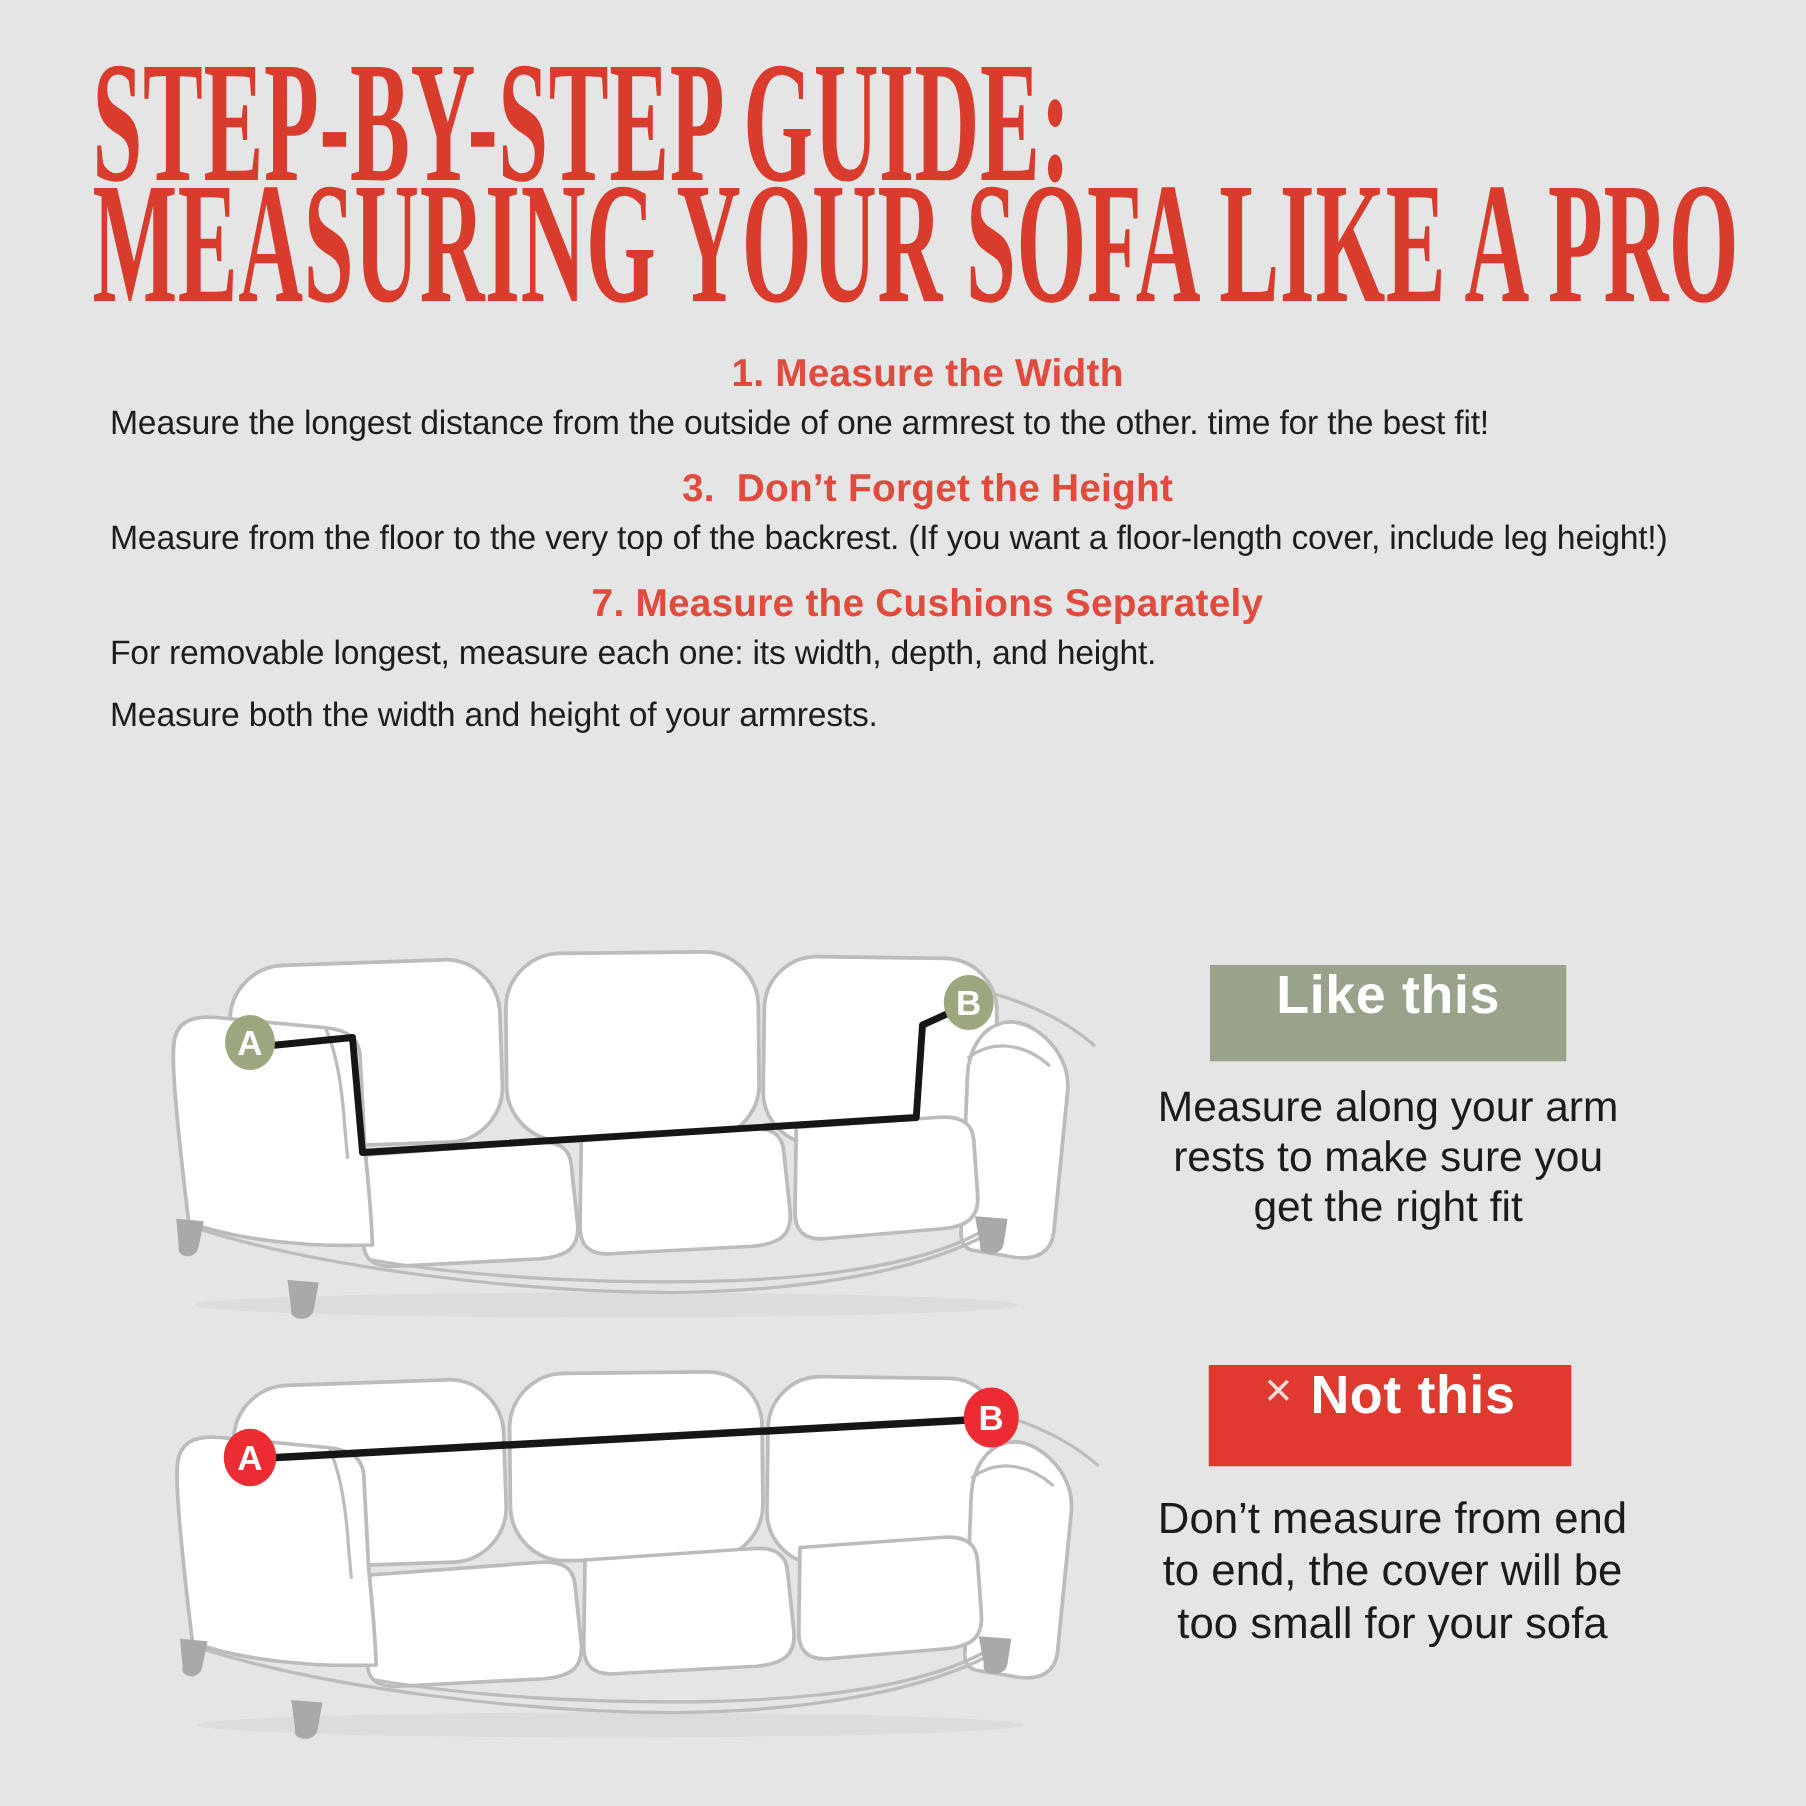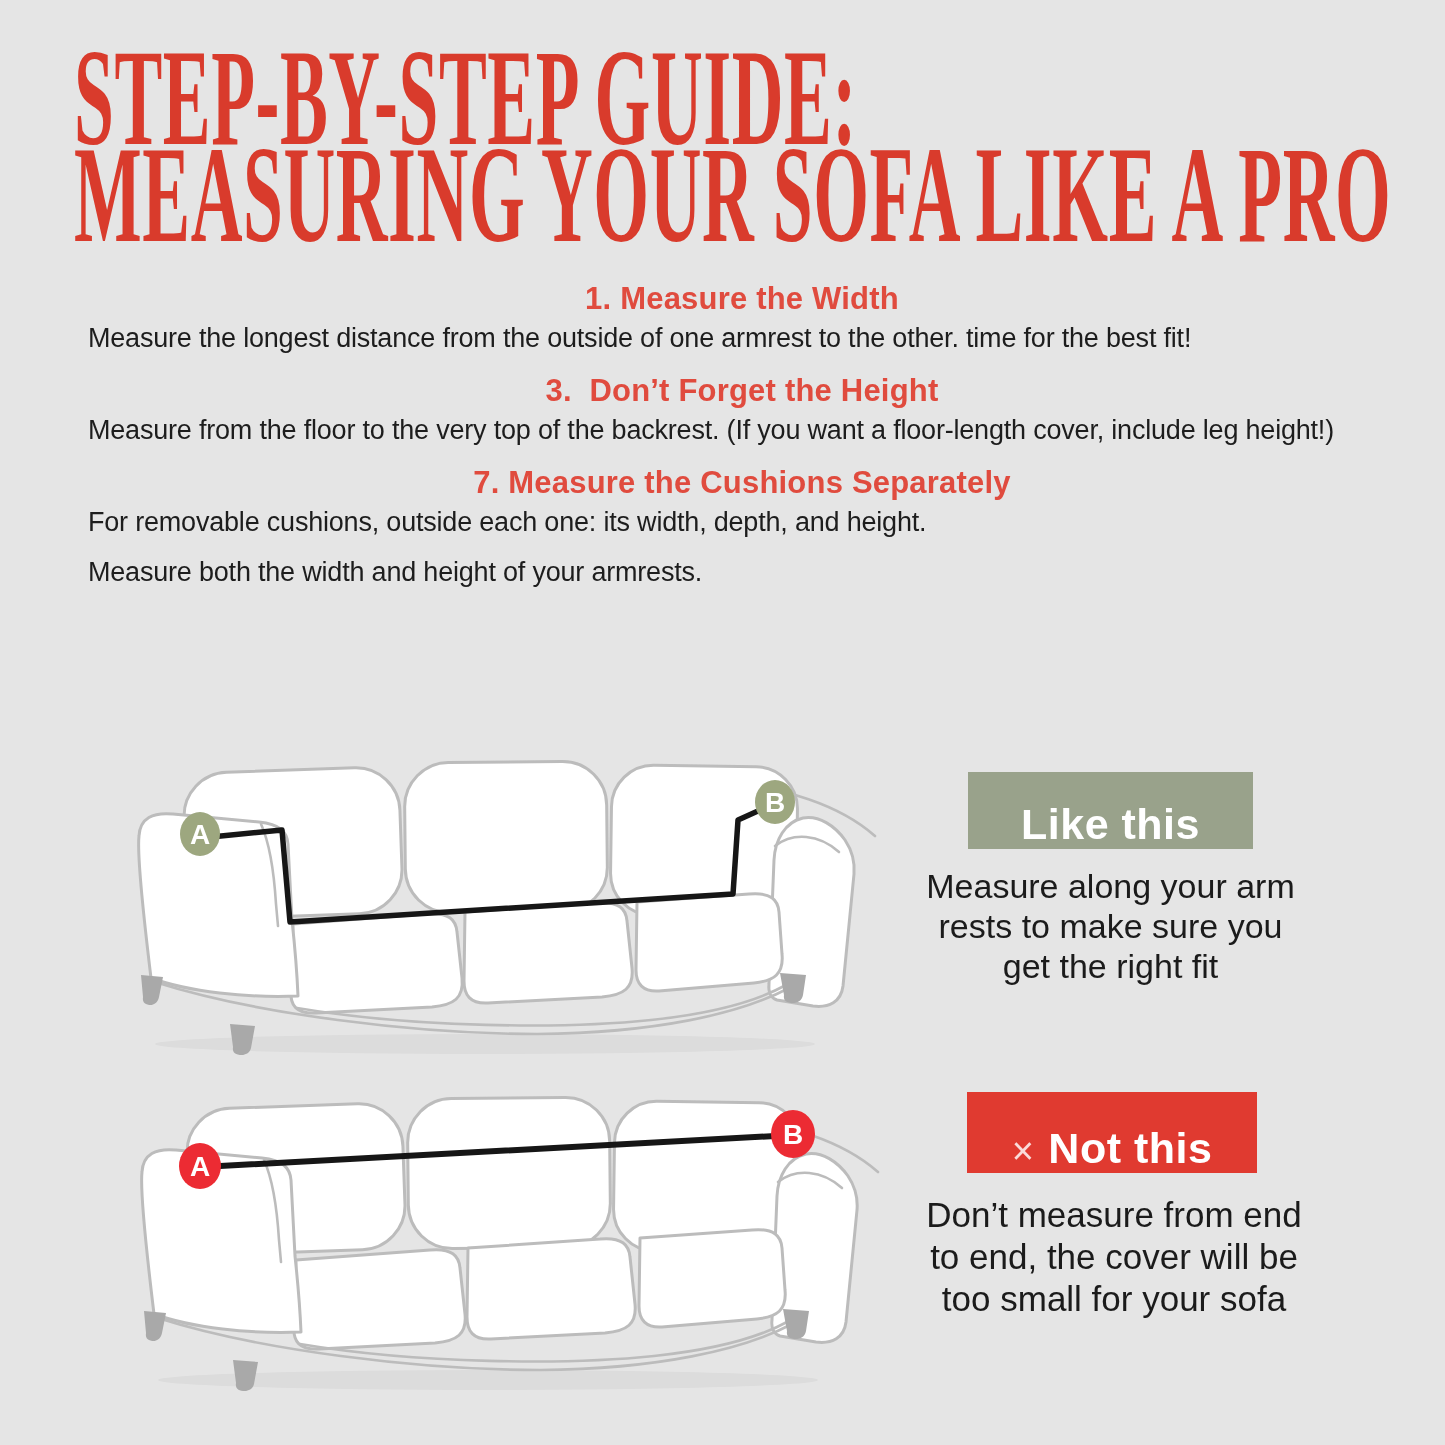--- a/index.html
+++ b/index.html
@@ -20,21 +20,21 @@
   .step{margin:0;padding:0;}
   .step-heading{
     margin:0 0 5px 0;font-size:31px;font-weight:bold;color:#e04b3e;
     letter-spacing:0.2px;white-space:pre-wrap;line-height:37px;text-align:center;
   }
   .step-body{
     margin:0 0 18px 16px;font-size:27px;color:#1d1d1d;letter-spacing:-0.2px;line-height:32px;
   }
   
   .tag-box{
-    position:absolute;display:flex;align-items:flex-end;justify-content:center;
+    position:absolute;display:flex;align-items:flex-start;justify-content:center;
     color:#ffffff;font-weight:bold;font-size:43px;letter-spacing:0.5px;
   }
   .like-box{left:968px;top:772px;width:285px;height:77px;background:#99a28b;}
   .not-box{left:967px;top:1092px;width:290px;height:81px;background:#e03a30;}
   .x-mark{font-weight:400;font-size:38px;color:rgba(255,255,255,0.82);margin-right:14px;}
   .caption{
     position:absolute;text-align:center;color:#1b1b1b;white-space:pre-line;
   }
   .like-caption{left:878px;top:866px;width:465px;font-size:34px;line-height:40px;}
   .not-caption{left:879px;top:1194px;width:470px;font-size:35px;line-height:42px;}
@@ -66,21 +66,21 @@
     <section class="step">
       <h2 class="step-heading">1. Measure the Width</h2>
       <p class="step-body">Measure the longest distance from the outside of one armrest to the other. time for the best fit!</p>
     </section>
     <section class="step">
       <h2 class="step-heading">3.  Don’t Forget the Height</h2>
       <p class="step-body">Measure from the floor to the very top of the backrest. (If you want a floor-length cover, include leg height!)</p>
     </section>
     <section class="step">
       <h2 class="step-heading">7. Measure the Cushions Separately</h2>
-      <p class="step-body">For removable cushions, outside each one: its width, depth, and height.</p>
+      <p class="step-body">For removable longest, measure each one: its width, depth, and height.</p>
     </section>
     <section class="step">
       <p class="step-body">Measure both the width and height of your armrests.</p>
     </section>
   </div>
 
   <svg width="0" height="0" style="position:absolute" aria-hidden="true">
     <defs>
       <g id="sofa-art">
         <ellipse class="shadow" cx="400" cy="302" rx="330" ry="10"></ellipse>

